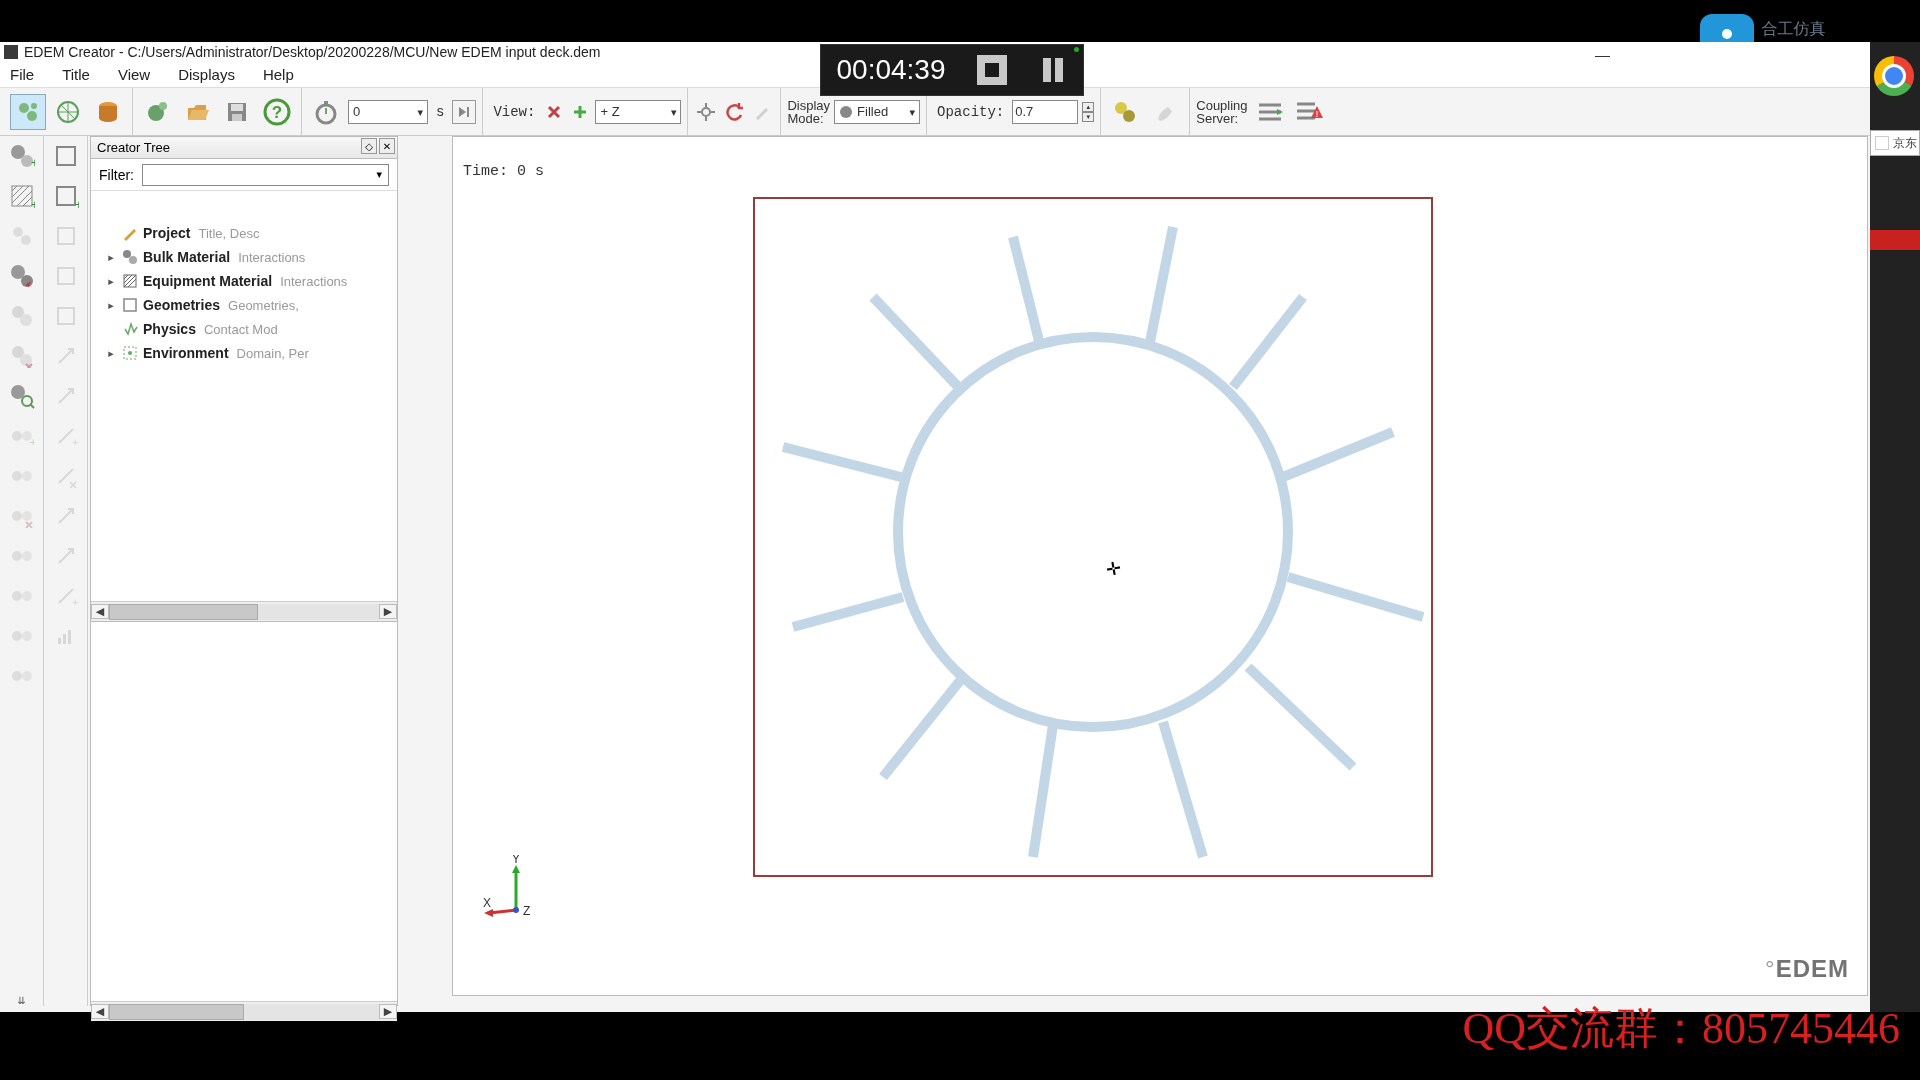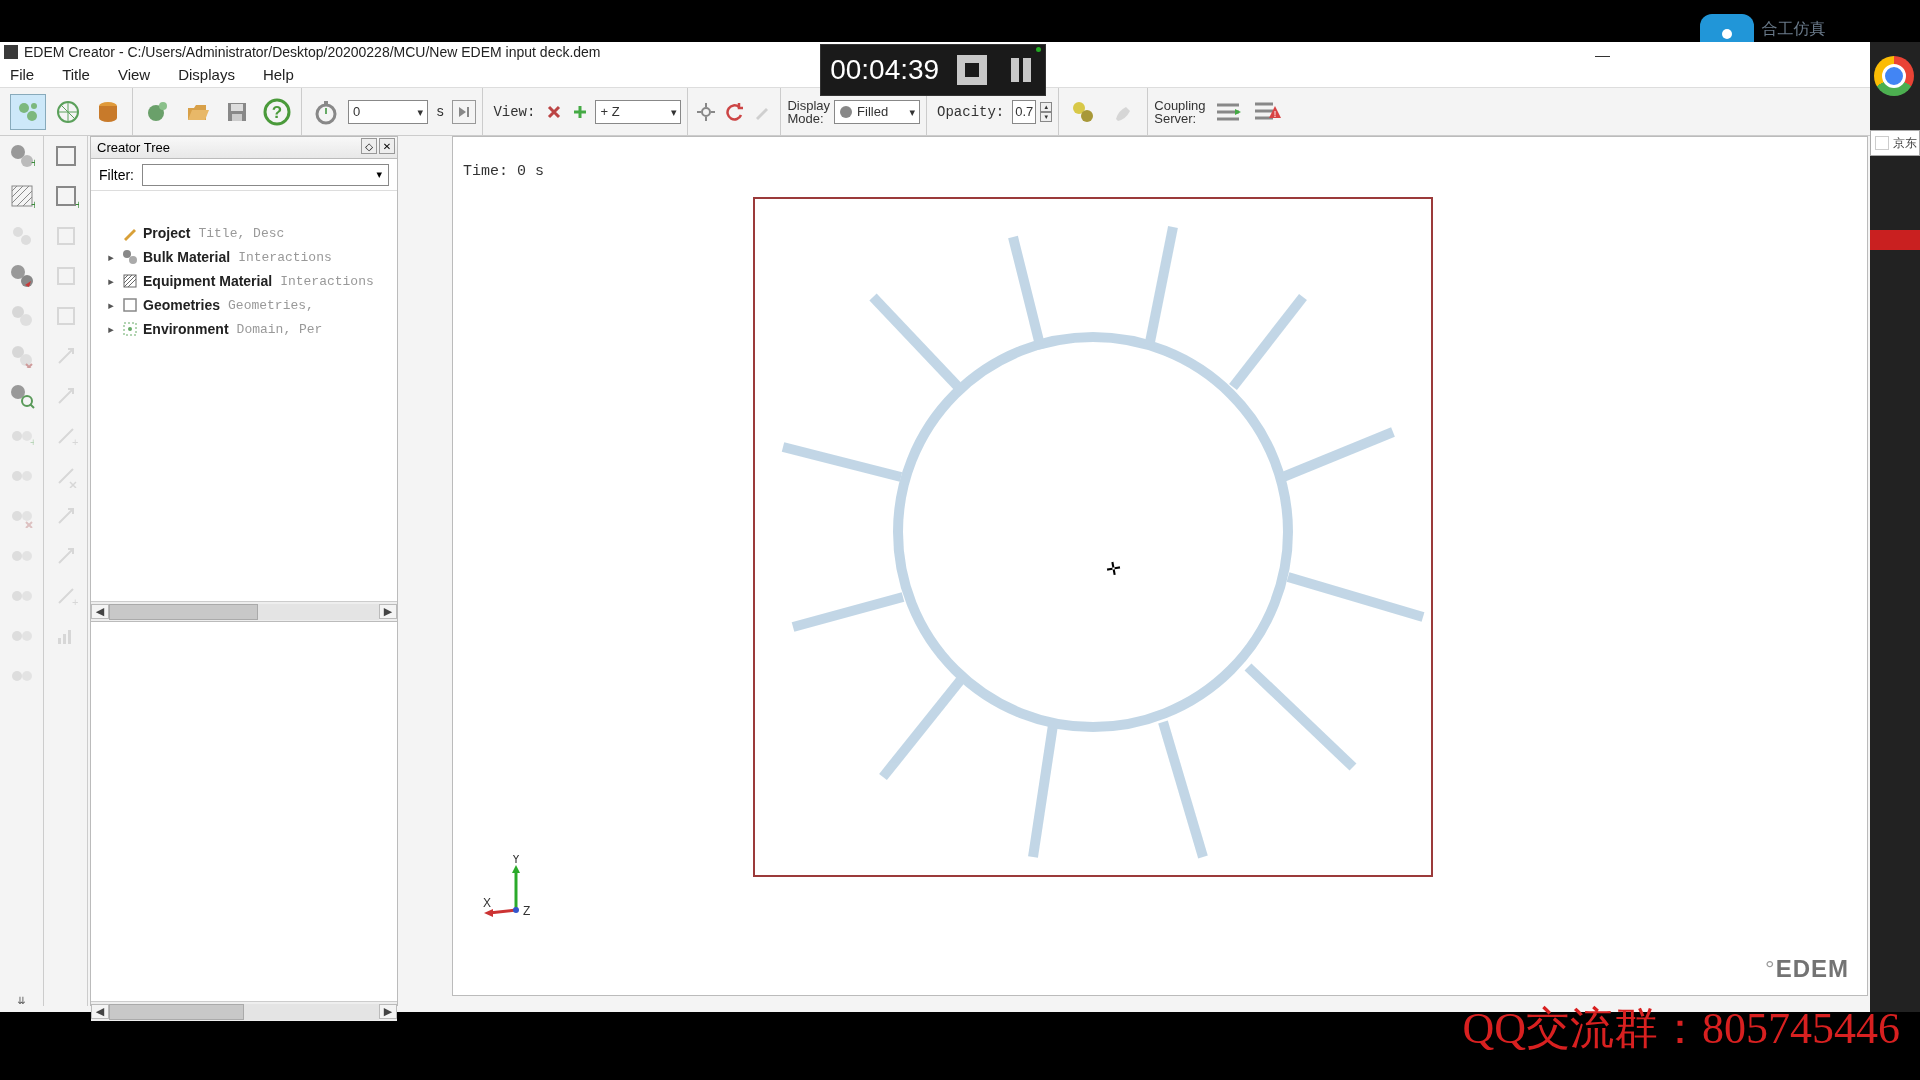--- a/index.html
+++ b/index.html
@@ -22,21 +22,21 @@
 .menubar span { cursor:default; padding:2px 4px;text-align:right;}
 
 
 .toolbar-row { height:48px; background:#f4f4f4; border-bottom:1px solid #ccc; display:flex; align-items:center; padding-left:4px; font-family:"Courier New",monospace; font-size:14px; color:#333; }
 .tb-grp { display:flex; align-items:center; gap:4px; padding:0 6px; border-right:1px solid #ccc; height:100%;}
 .tb-btn { width:36px; height:36px; border:1px solid transparent; display:flex; align-items:center; justify-content:center; background:#f4f4f4; position:relative;}
 .tb-btn.pressed { background:#cde8f9; border:1px solid #8ab; }
 .tb-btn svg { display:block; }
 .combo { height:24px; border:1px solid #888; background:#fff; font-size:13px; padding:0 4px; display:flex; align-items:center; gap:4px;}
 .combo .arrow::after { content:"▾"; font-size:11px; color:#333;}
-.num-input { width:24px; height:24px; border:1px solid #888; background:#fff; padding:0 2px; font-size:13px; display:flex; align-items:center;}
+.num-input { width:66px; height:24px; border:1px solid #888; background:#fff; padding:0 2px; font-size:13px; display:flex; align-items:center;}
 .spinners { display:flex; flex-direction:column; }
 .spinners span { font-size:7px; line-height:8px; border:1px solid #888; width:12px; text-align:center; background:#eee;}
 .lbl { font-family:"Courier New",monospace; font-size:14px; color:#333; padding:0 4px;}
 .lbl-stack { display:flex; flex-direction:column; line-height:13px; font-size:13px;}
 
 
 .vtoolbar { position:absolute; top:94px; width:44px; background:#f4f4f4; border-right:1px solid #ccc; display:flex; flex-direction:column; align-items:center; padding-top:2px; gap:4px;}
 .vtoolbar.col1 { left:0; height:870px;}
 .vtoolbar.col2 { left:44px; height:870px;}
 .vbtn { width:36px; height:36px; border:1px solid transparent; display:flex; align-items:center; justify-content:center; position:relative;}
@@ -48,40 +48,40 @@
 .panel-header .pbtns { position:absolute; right:2px; top:1px; display:flex; gap:2px;}
 .panel-header .pbtns span { width:16px; height:16px; border:1px solid #999; background:#eee; font-size:10px; display:flex; align-items:center; justify-content:center;}
 .filter-row { height:32px; display:flex; align-items:center; padding:0 8px; gap:8px; font-family:"Courier New",monospace; font-size:14px; border-bottom:1px solid #ddd;}
 .filter-row .filter-combo { flex:1; height:22px; border:1px solid #888; background:#fff; display:flex; align-items:center; padding:0 6px;}
 .filter-row .filter-combo::after { content:"▾"; margin-left:auto; font-size:11px;}
 .tree-body { height:380px; overflow:hidden; position:relative; font-size:14px;margin-top:30px;}
 .tree-item { display:flex; align-items:center; height:24px; padding-left:14px; white-space:nowrap;}
 .tree-item .expander { width:12px; font-size:11px; color:#555; text-align:center;}
 .tree-item .ticon { width:18px; height:18px; margin:0 4px; display:flex; align-items:center; justify-content:center;}
 .tree-item .tlabel { font-weight:600; color:#222;}
-.tree-item .tdesc { color:#999; font-family:Liberation Mono, monospace; font-size:13px; margin-left:8px;}
+.tree-item .tdesc { color:#999; font-family:Liberation Sans, sans-serif; font-size:13px; margin-left:8px;}
 .hscroll { height:20px; background:#eee; border-top:1px solid #ccc; display:flex; align-items:center;}
 .hscroll .arrow-l, .hscroll .arrow-r { width:18px; text-align:center; font-size:11px; color:#444; border:1px solid #bbb; background:#f4f4f4;}
 .hscroll .track { flex:1; height:16px; background:#e4e4e4; position:relative;}
 .hscroll .thumb { position:absolute; left:0; top:0; height:100%; width:55%; background:#c8c8c8; border:1px solid #aaa;}
 .detail-pane { height:380px; border-top:1px solid #bbb; background:#fff;}
 
 
 .viewport { position:absolute; left:452px; top:94px; right:2px; height:860px; background:#fff; border:1px solid #bbb;}
 .vp-time { position:absolute; left:10px; top:26px; font-family:"Courier New",monospace; font-size:15px; color:#333;}
 .vp-logo { position:absolute; right:18px; bottom:12px; font-family:Arial; font-size:24px; color:#9b9b9b; font-weight:500; letter-spacing:1px;}
 .vp-logo b { color:#737373;}
 .axis-gizmo { position:absolute; left:28px; bottom:70px; width:70px; height:70px;}
 
 
 .geometry-canvas { position:absolute; left:300px; top:60px; width:680px; height:680px;}
 .domain-box { position:absolute; inset:0; border:2px solid #9b3a3a;}
 
 
-.timer-box { position:absolute; top:44px; left:820px; background:#1a1a1a; color:#fff; height:52px; width:226px; display:flex; align-items:center; justify-content:space-around; font-family:"Microsoft YaHei"; font-size:28px; font-weight:500; border:1px solid #333;}
+.timer-box { position:absolute; top:44px; left:820px; background:#1a1a1a; color:#fff; height:52px; width:264px; display:flex; align-items:center; justify-content:space-around; font-family:"Microsoft YaHei"; font-size:28px; font-weight:500; border:1px solid #333;}
 .timer-box .rec-btn { width:30px; height:30px; background:#c8c8c8; display:flex; align-items:center; justify-content:center;}
 .timer-box .rec-btn span { width:14px; height:14px; background:#1a1a1a;}
 .timer-box .pause-btn { width:30px; height:30px; background:transparent; display:flex; gap:4px; align-items:center; justify-content:center;}
 .timer-box .pause-btn span { width:8px; height:24px; background:#c8c8c8;}
 .timer-box .dot { position:absolute; top:2px; right:4px; width:5px; height:5px; background:#2a2; border-radius:50%;}
 
 .uninsim { position:absolute; top:14px; right:60px; display:flex; align-items:center; gap:8px; color:#1a2c4a;}
 .uninsim-logo { width:54px; height:54px; background:#2196d8; border-radius:12px; display:flex; align-items:center; justify-content:center;}
 .uninsim-txt { font-family:Arial; }
 .uninsim-txt .cn { font-size:16px; color:#6a7a8a;}
@@ -539,20 +539,30 @@
         </div>
         <div class="tree-item">
           <span class="expander">▸</span>
           <span class="ticon">
             <svg width="16" height="16">
               <rect x="2" y="2" width="12" height="12" fill="none" stroke="#888" stroke-width="1.5"></rect>
             </svg>
           </span>
           <span class="tlabel">Geometries</span>
           <span class="tdesc">Geometries,</span>
+        </div>
+        <div class="tree-item">
+          <span class="expander"></span>
+          <span class="ticon">
+            <svg width="16" height="16">
+              <path d="M3 8l3 5 3-10 3 8 3-5" stroke="#6a6" fill="none" stroke-width="1.5"></path>
+            </svg>
+          </span>
+          <span class="tlabel">Physics</span>
+          <span class="tdesc">Contact Mod</span>
         </div>
         <div class="tree-item">
           <span class="expander">▸</span>
           <span class="ticon">
             <svg width="16" height="16">
               <rect x="2" y="2" width="12" height="12" fill="none" stroke="#6a6" stroke-dasharray="2"></rect>
               <circle cx="8" cy="8" r="2" fill="#6a6"></circle>
             </svg>
           </span>
           <span class="tlabel">Environment</span>

